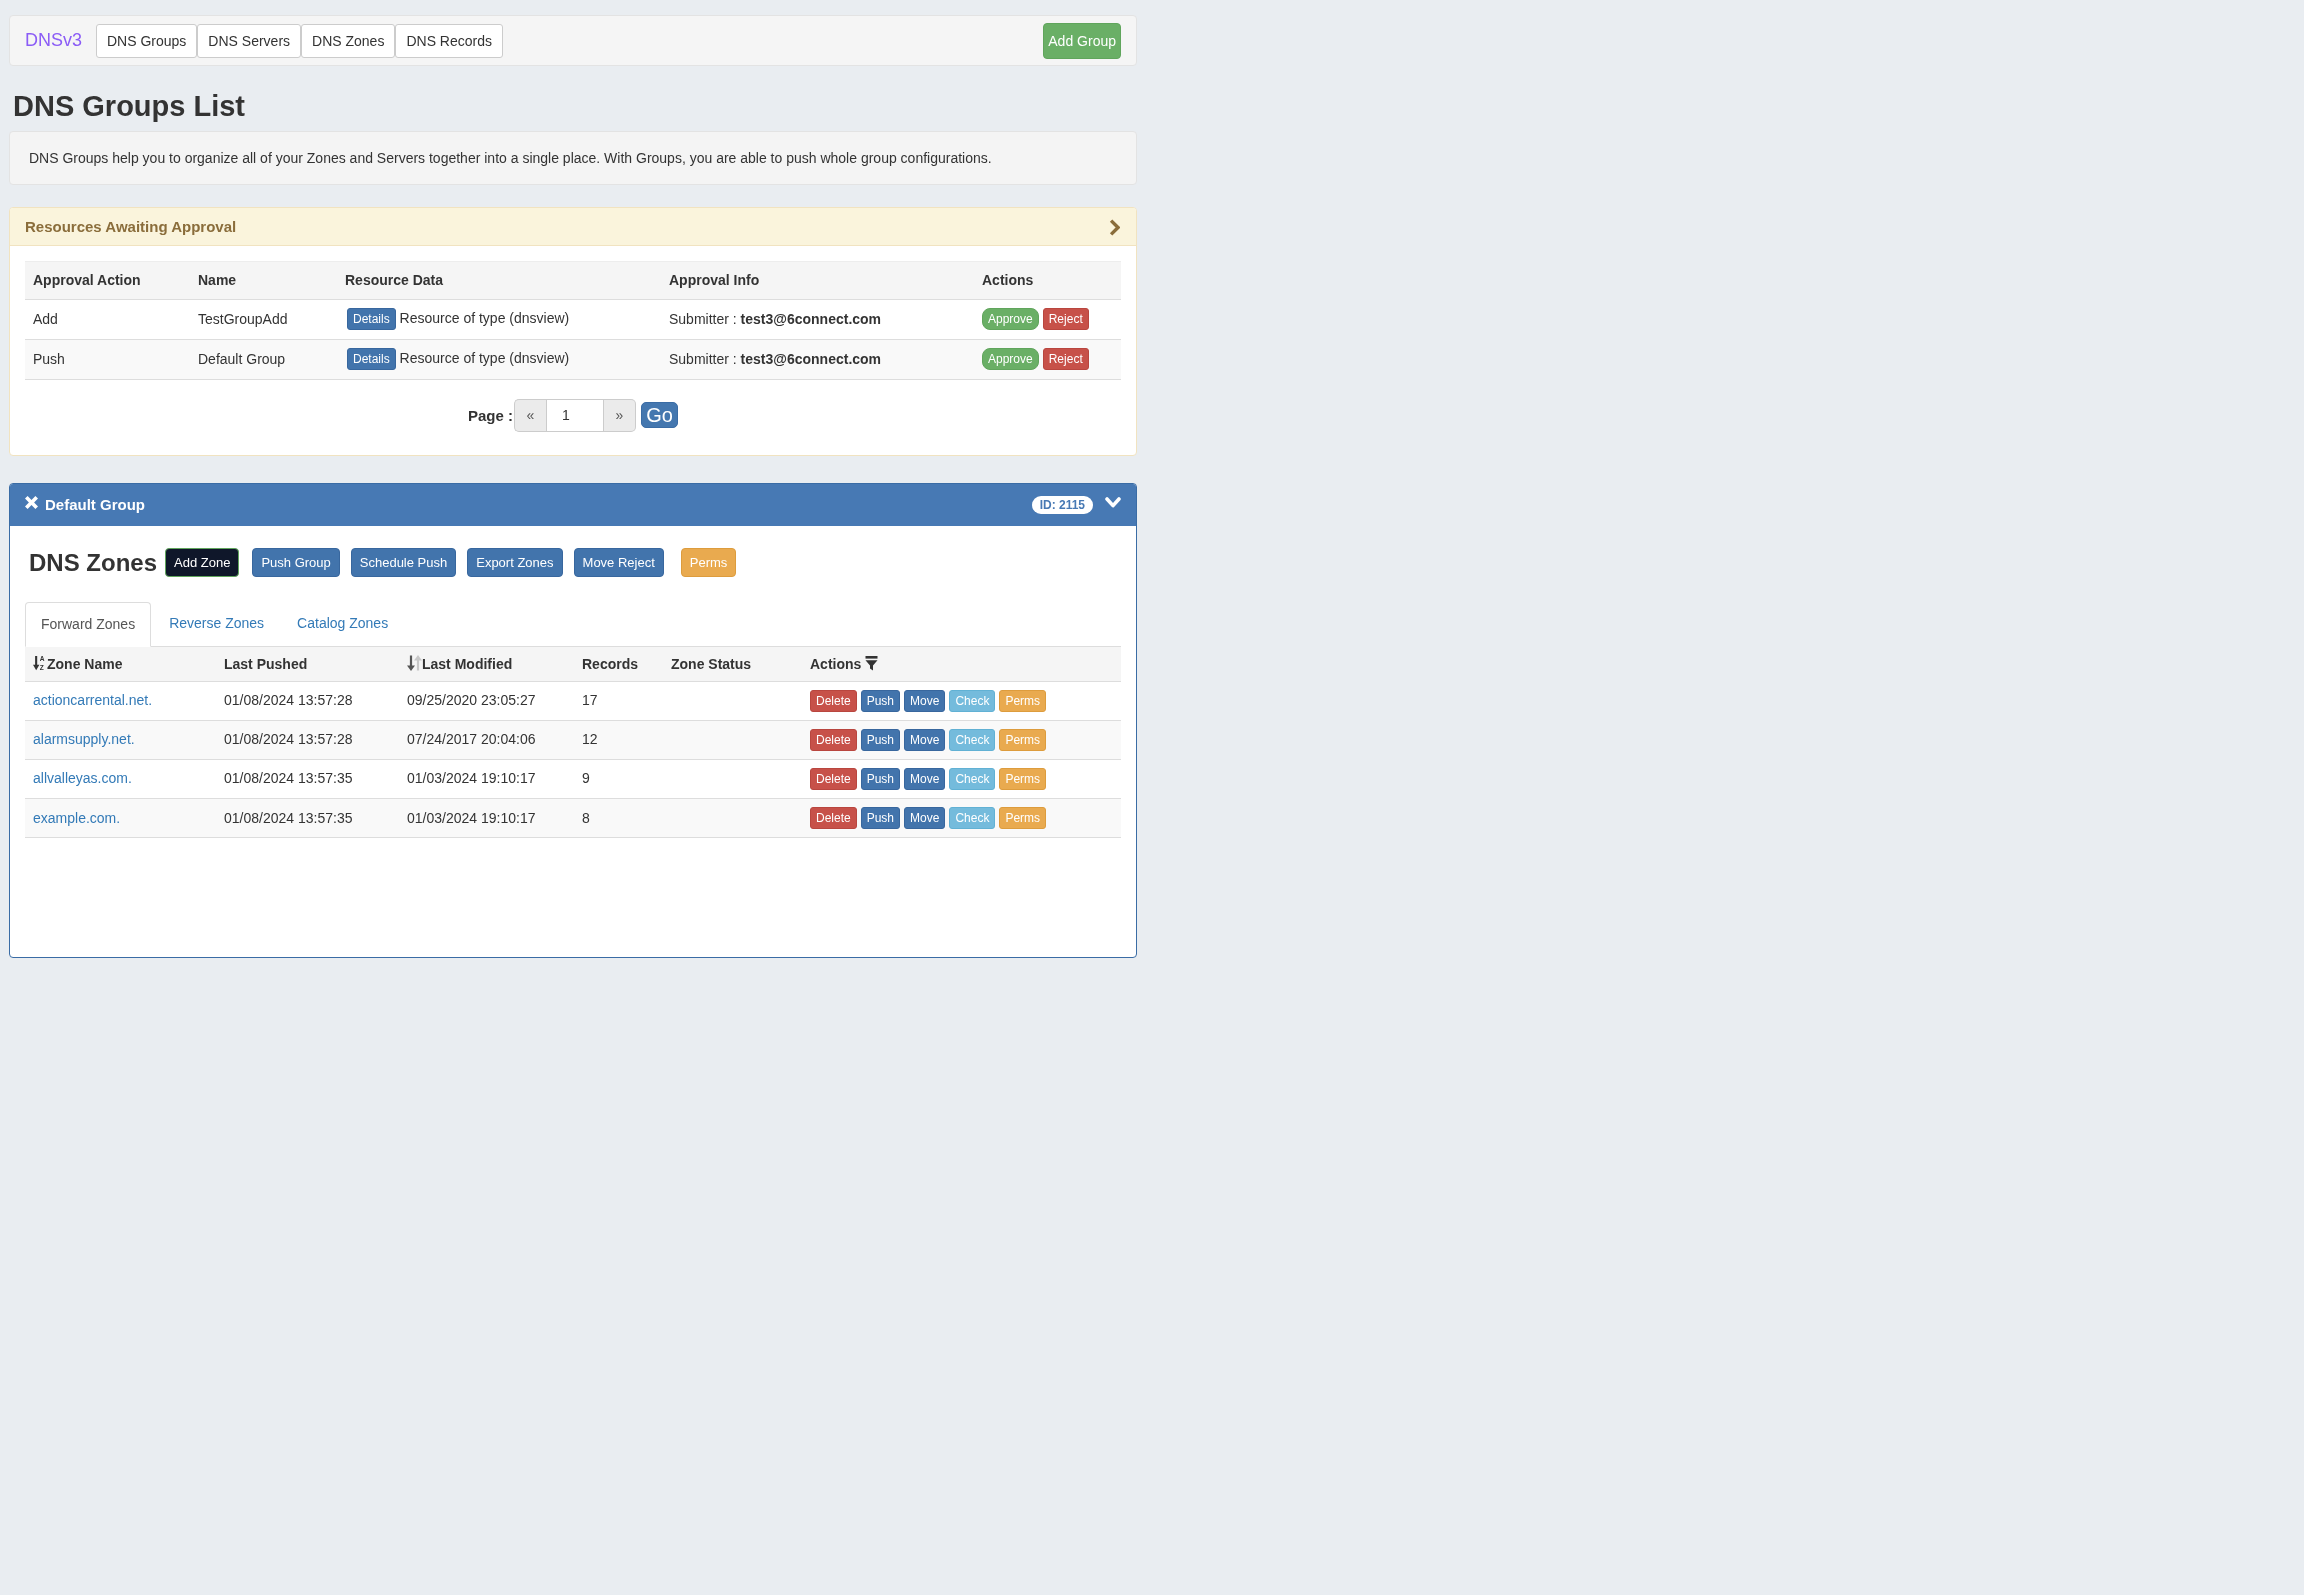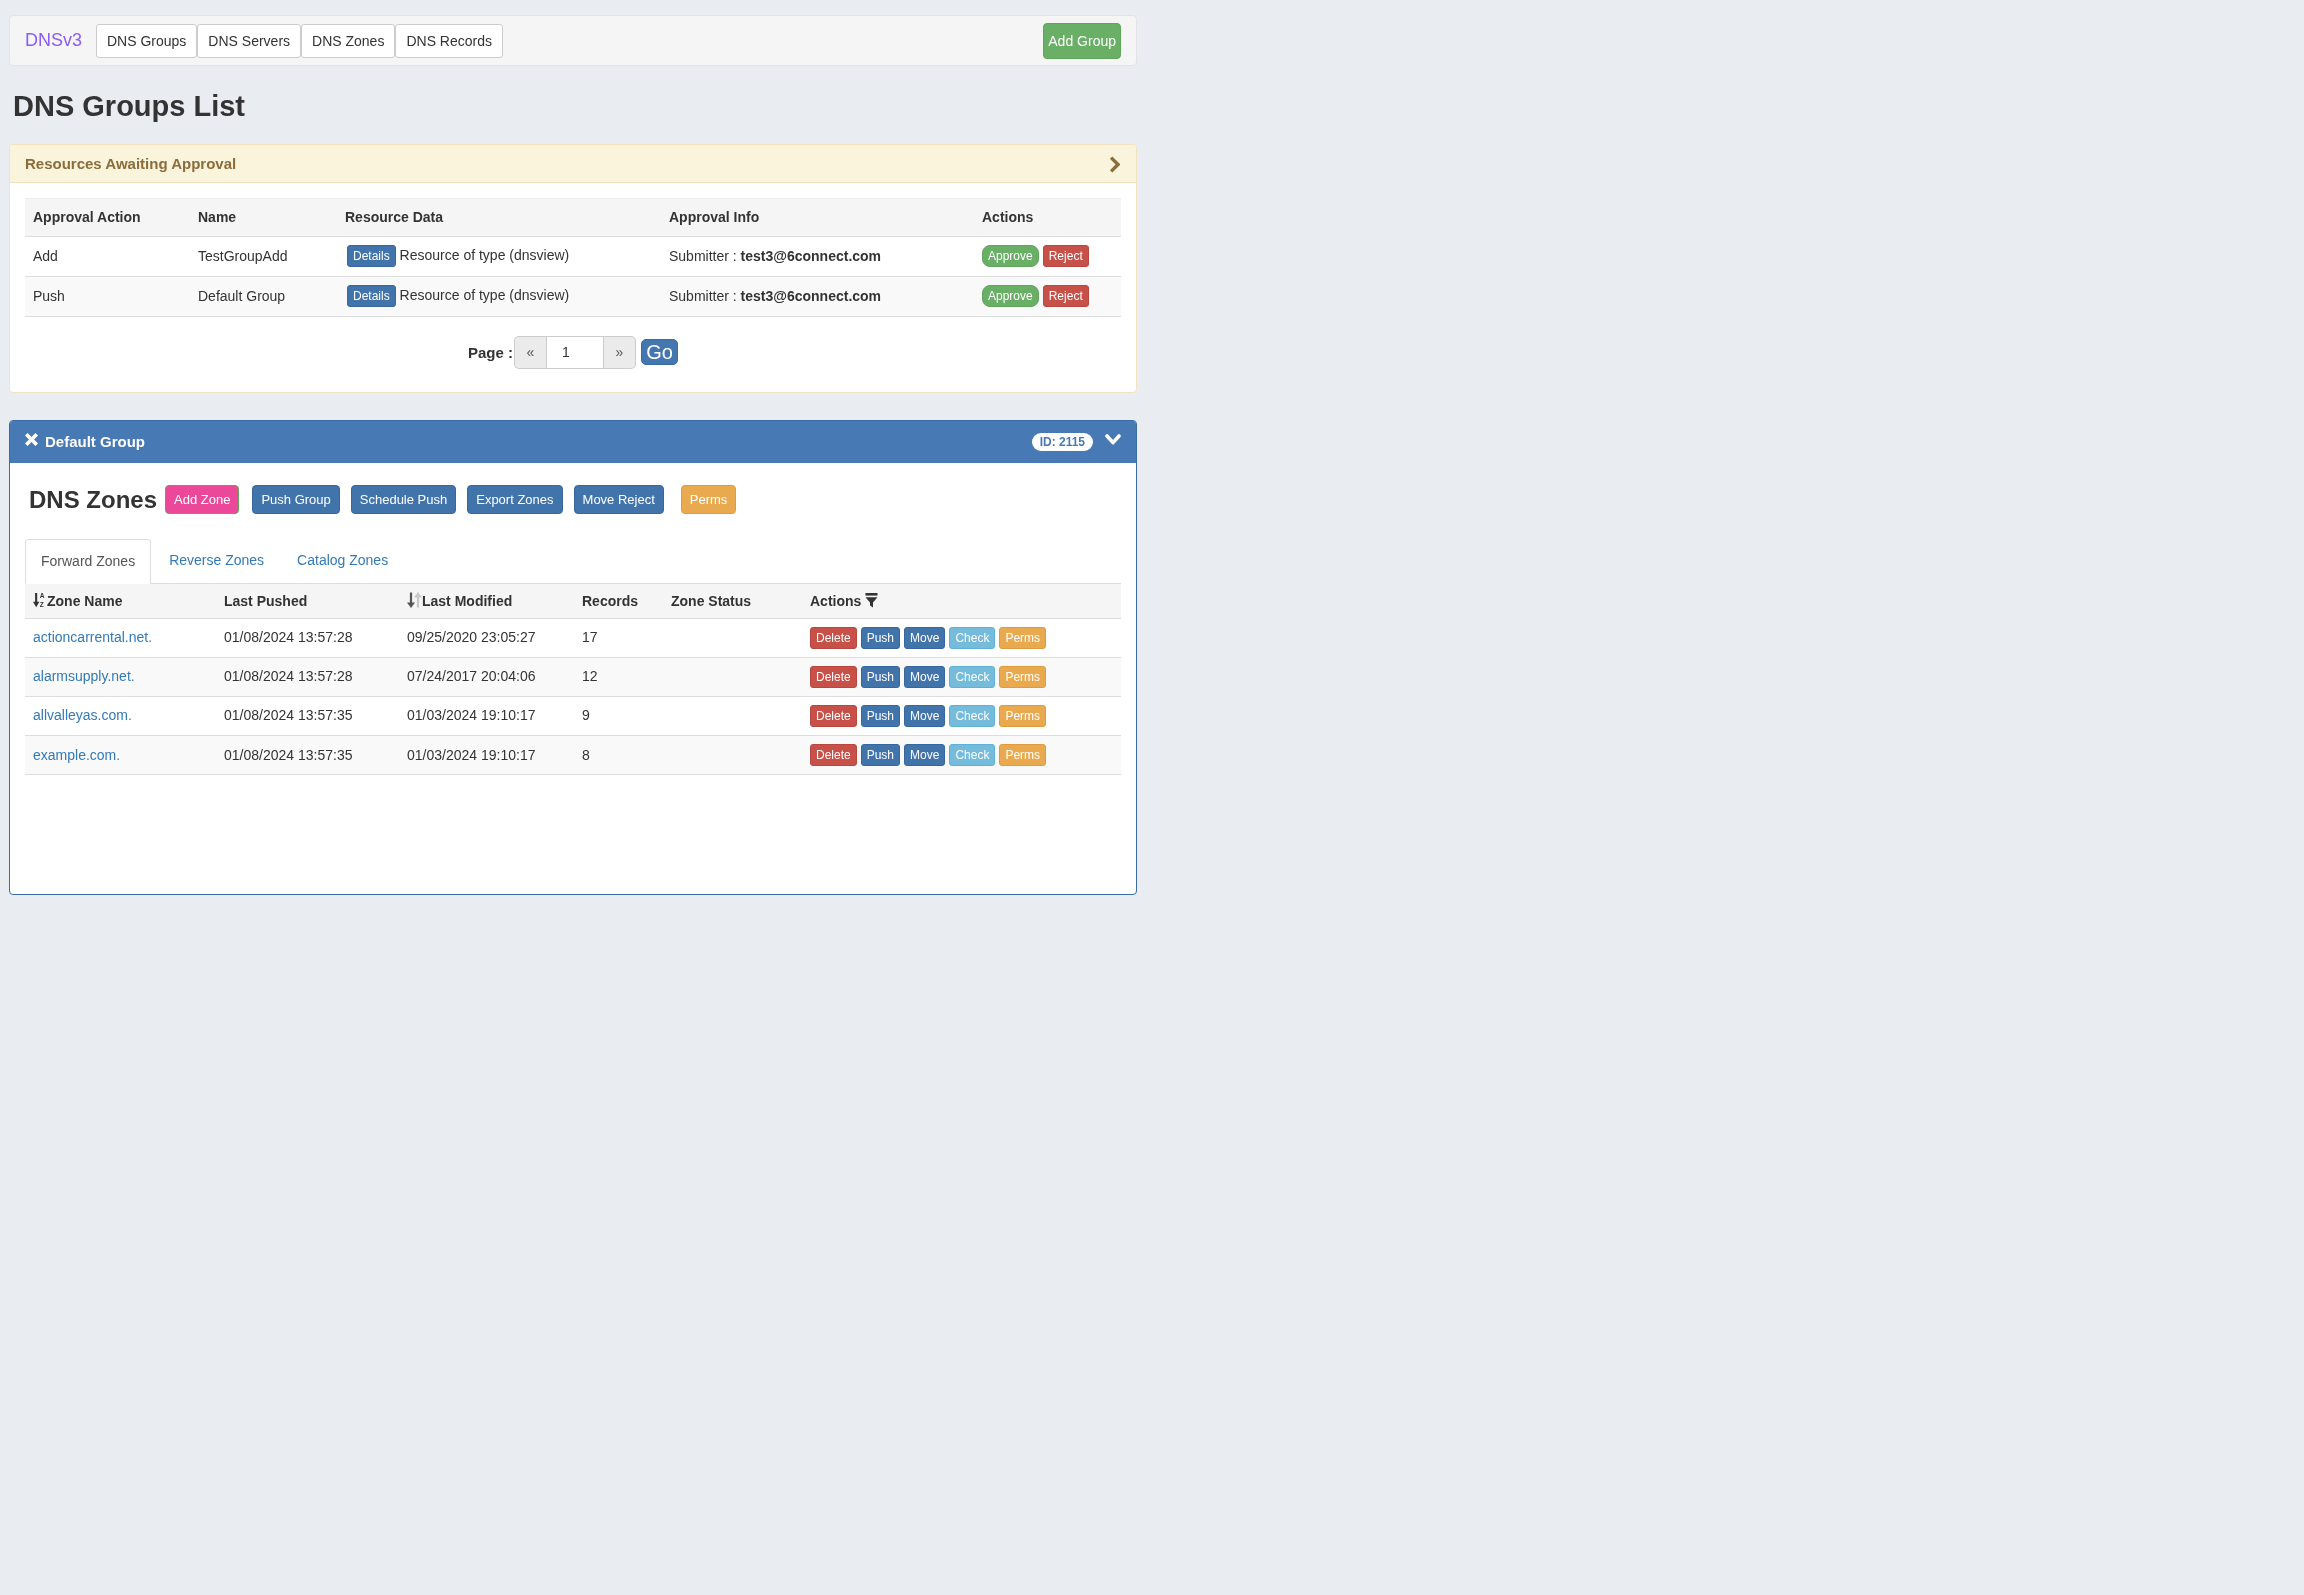--- a/index.html
+++ b/index.html
@@ -189,21 +189,21 @@
 .btn-md {
   display:inline-block;
   font-size:13px;
   line-height:17px;
   padding:5px 8px;
   border-radius:4px;
   color:#fff;
   border:1px solid transparent;
   margin-left:11px;
 }
-.bmd-green { background:#ec4899; border-color:#60a55c; }
+.bmd-green { background:#0f172a; border-color:#60a55c; }
 .bmd-blue  { background:#4274ac; border-color:#38679e; }
 .bmd-orange{ background:#e9aa4f; border-color:#dd9c3d; }
 .zonehead .perms { margin-left:17px; }
 
 .tabs {
   margin-top:25px;
   border-bottom:1px solid #ddd;
   display:flex;
   padding:0;
 }
@@ -250,20 +250,21 @@
     <span class="brand">DNSv3</span>
     <span class="btn-default">DNS Groups</span>
     <span class="btn-default">DNS Servers</span>
     <span class="btn-default">DNS Zones</span>
     <span class="btn-default">DNS Records</span>
     <span class="btn-addgroup">Add Group</span>
   </div>
 
   <h1>DNS Groups List</h1>
 
+  <div class="well">DNS Groups help you to organize all of your Zones and Servers together into a single place. With Groups, you are able to push whole group configurations.</div>
 
   <div class="panel-warning">
     <div class="heading">Resources Awaiting Approval
       <svg class="chev" width="11" height="17" viewBox="0 0 11 17">
           <path d="M2.1 1.6 L9.0 8.5 L2.1 15.4" fill="none" stroke="#8a6d3b" stroke-width="3.4" stroke-linecap="butt" stroke-linejoin="miter"></path>
         </svg>
     </div>
     <div class="body">
       <table class="tbl">
         <colgroup>

